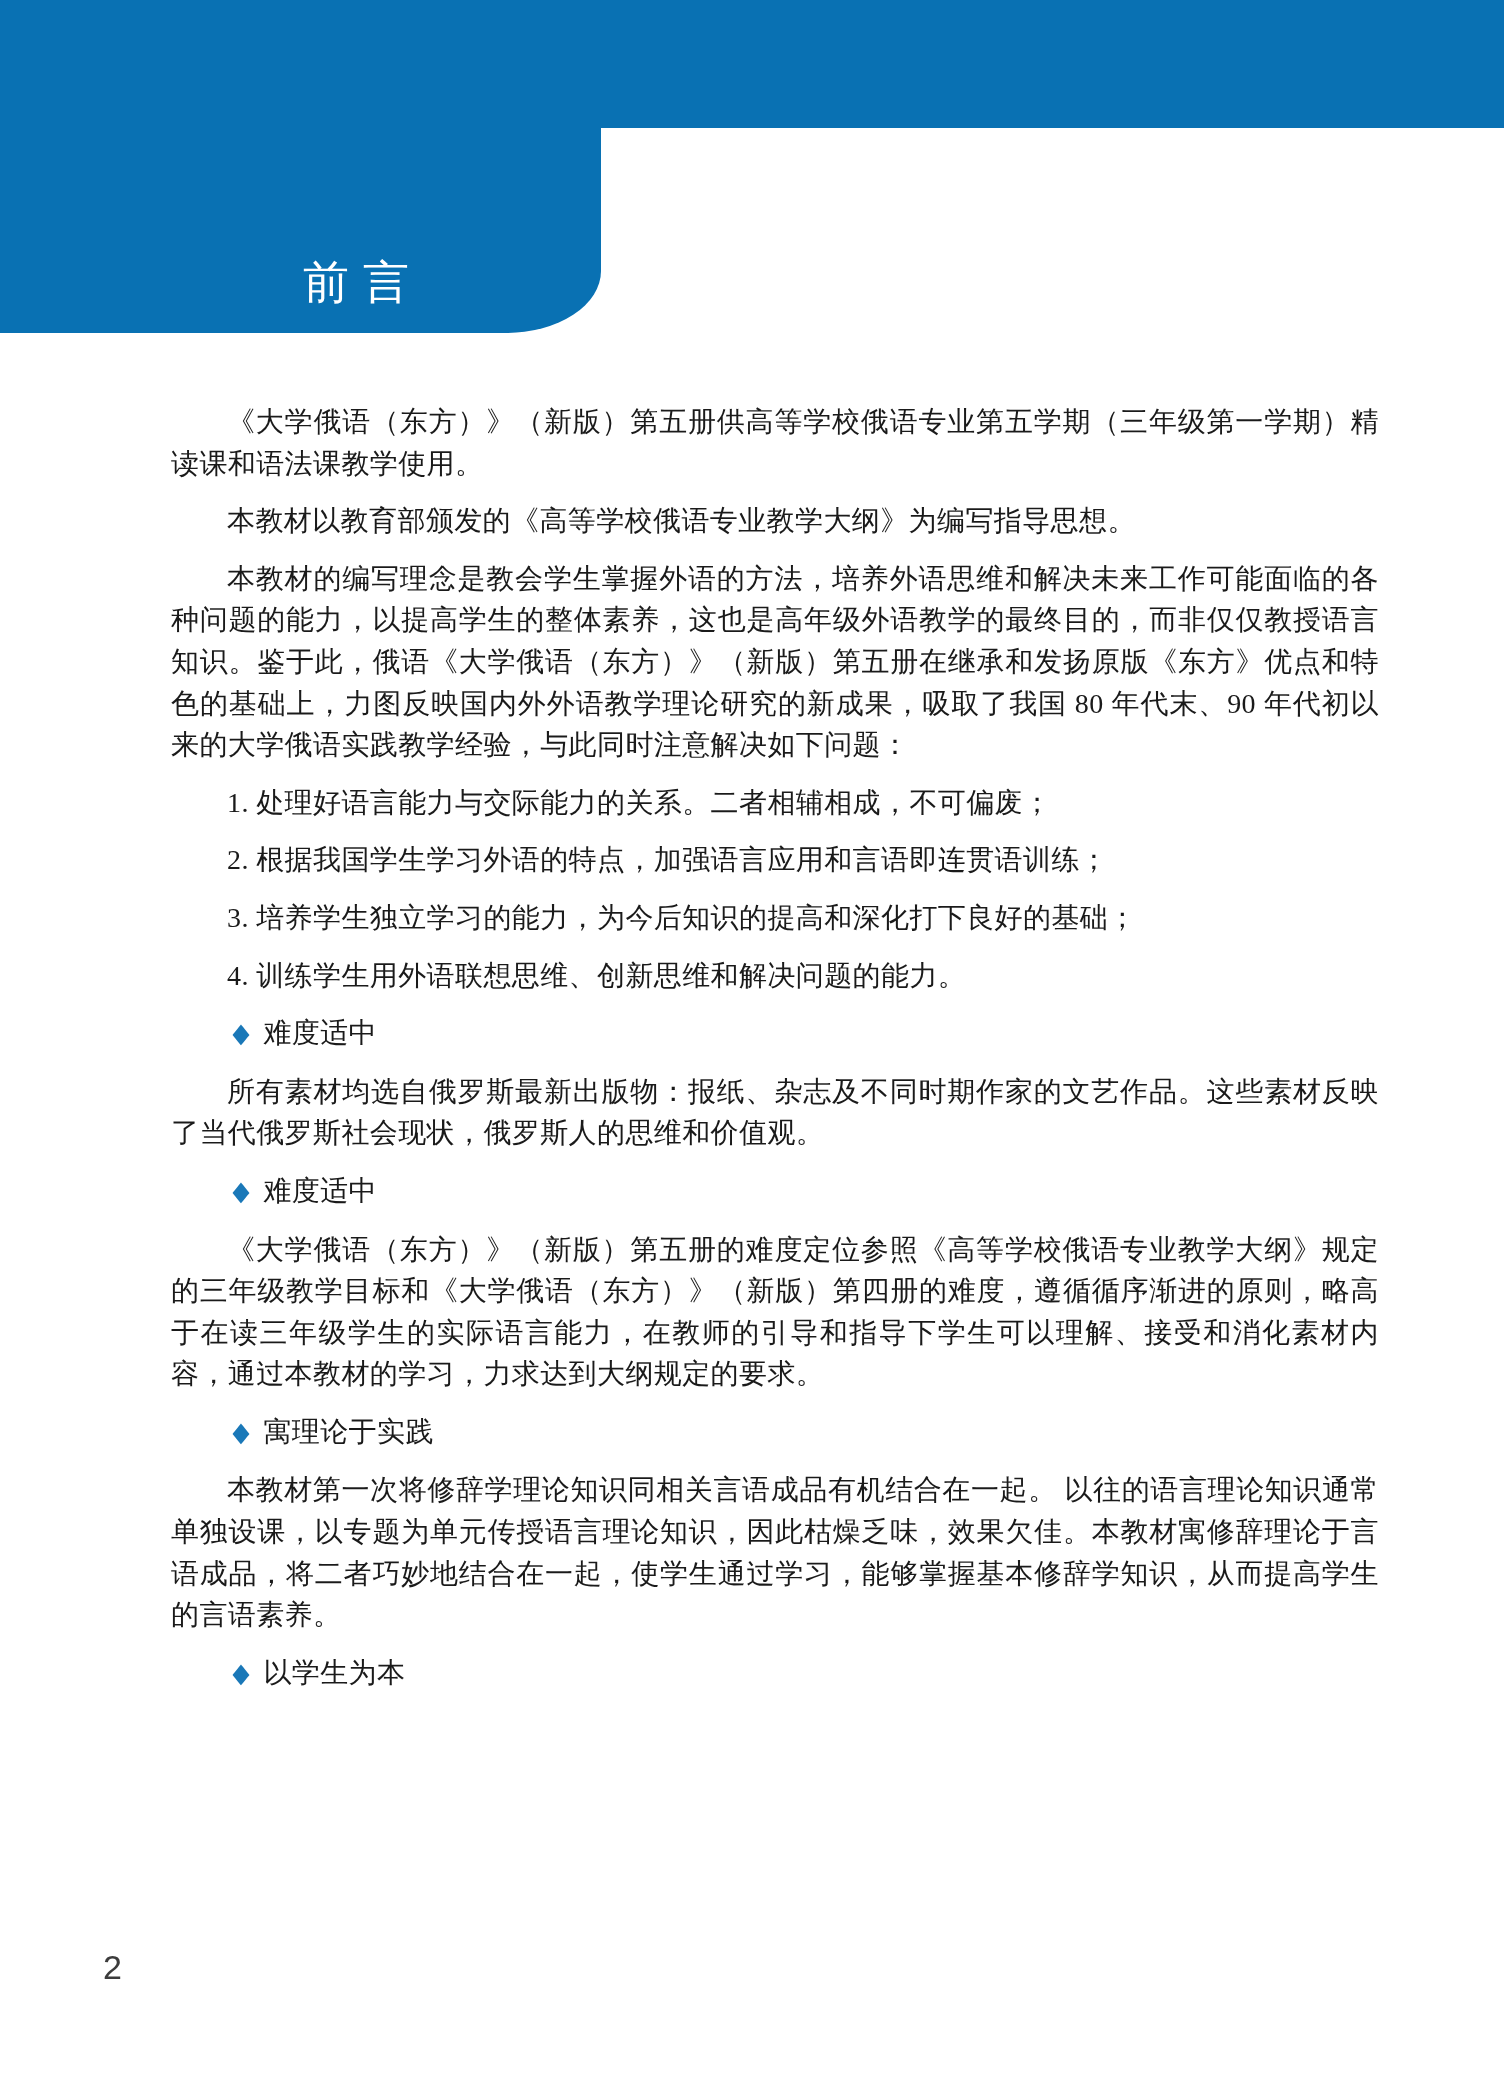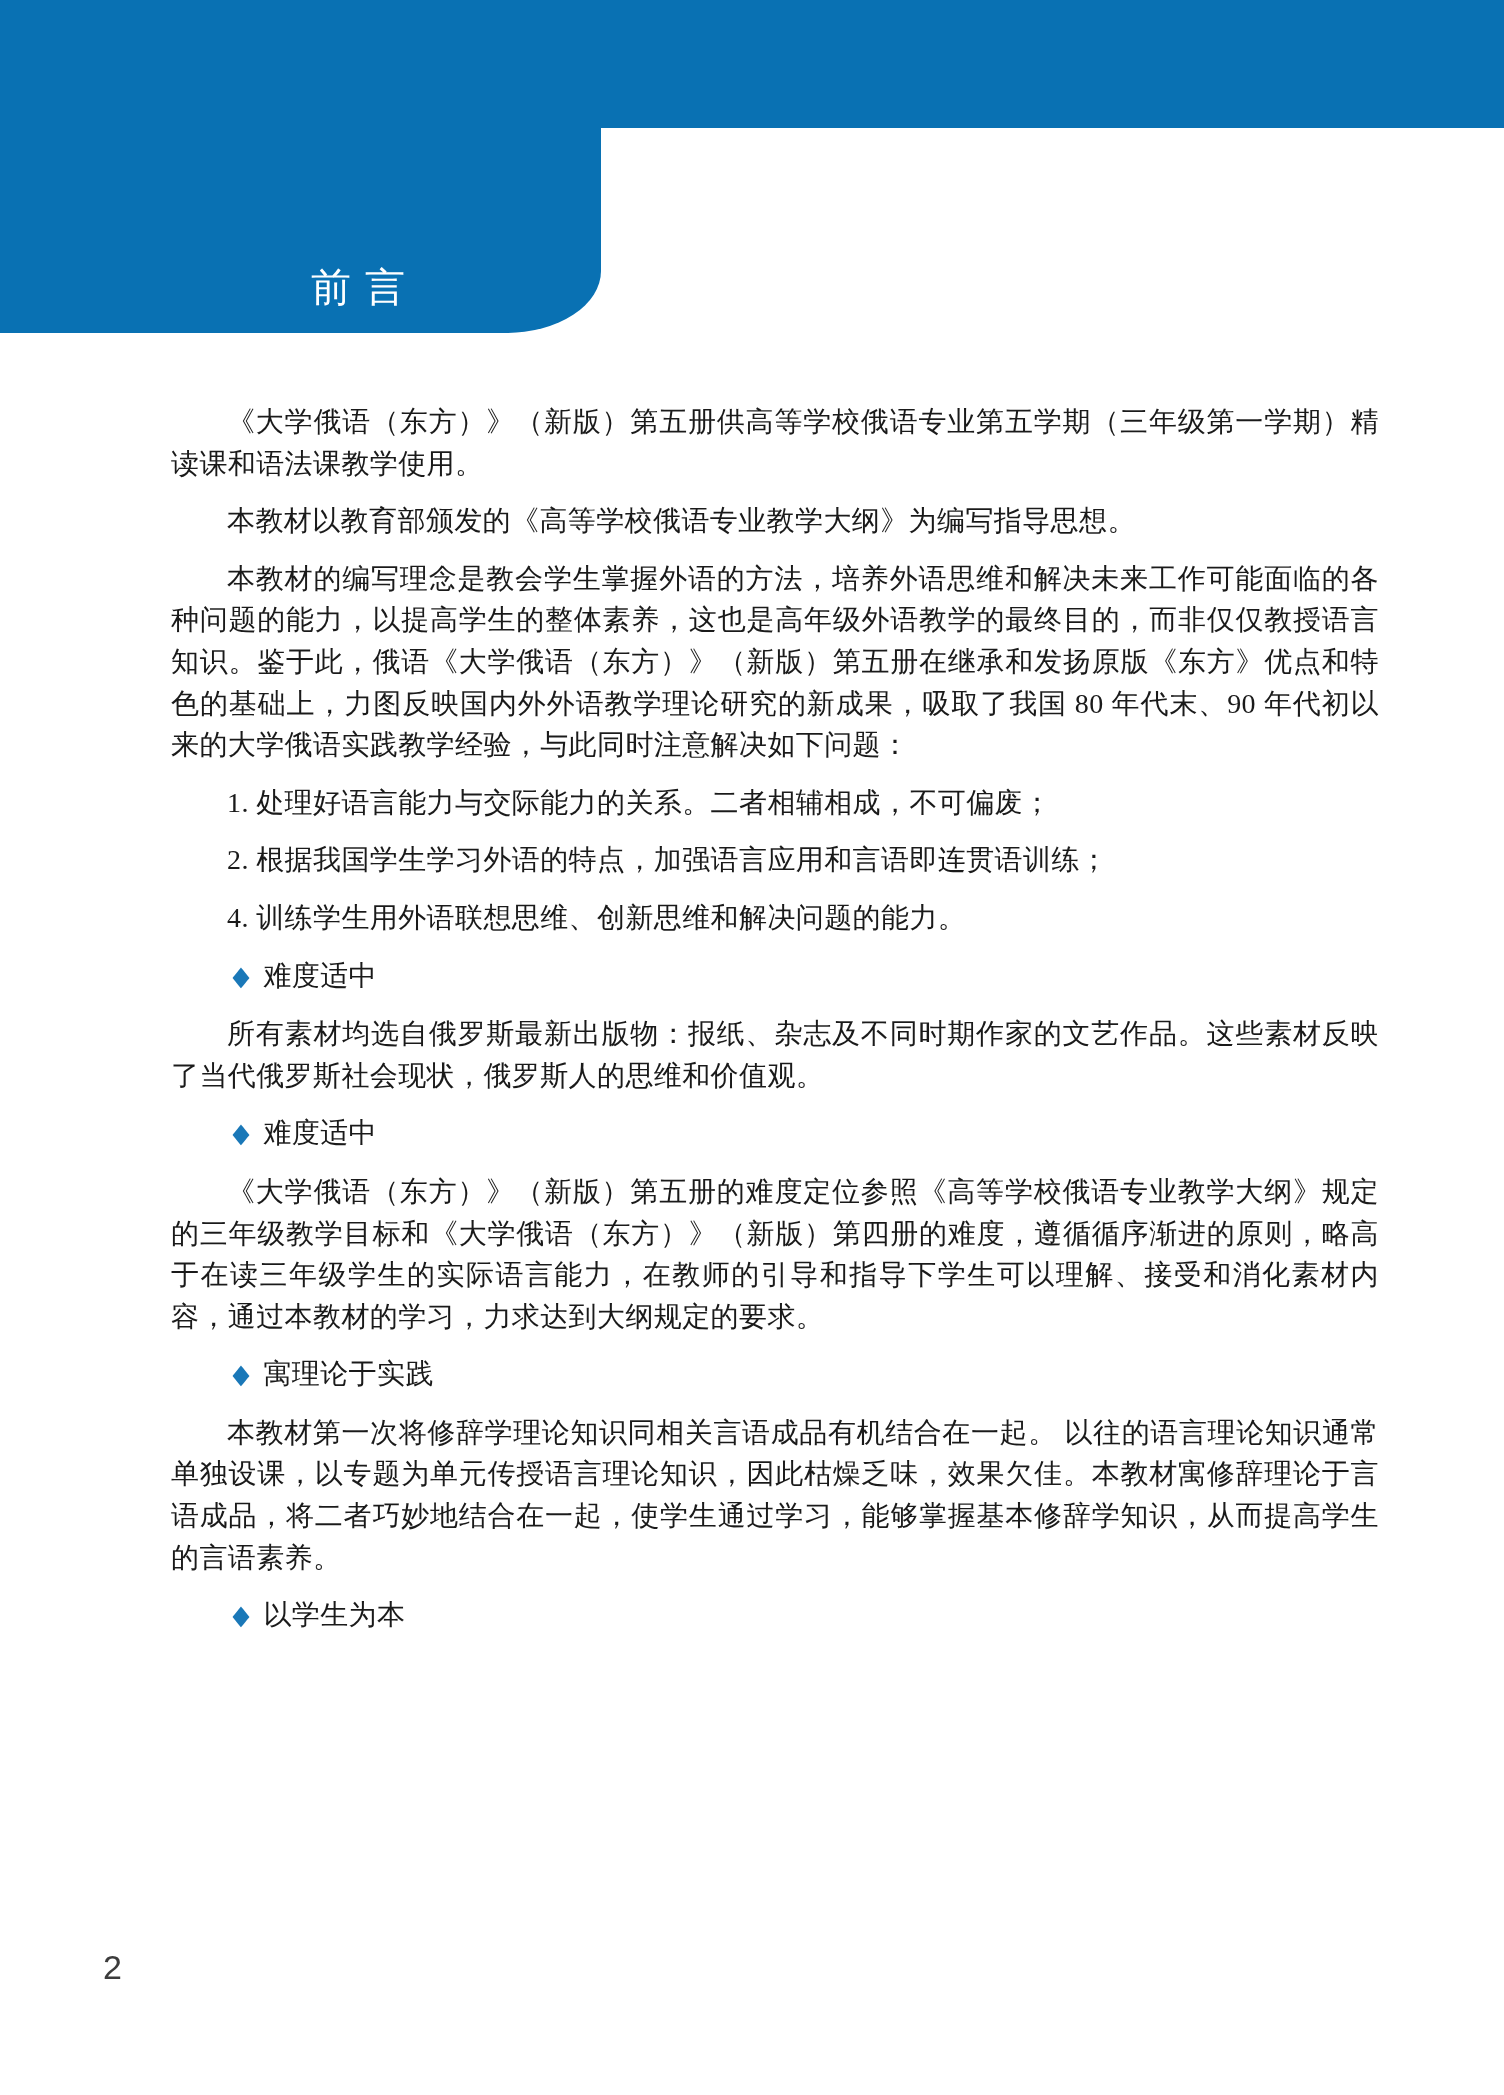--- a/index.html
+++ b/index.html
@@ -22,23 +22,23 @@
     background:var(--header-blue);
   }
   .header-tab{
     position:absolute;left:0;top:0;
     width:601px;height:333px;
     background:var(--header-blue);
     border-bottom-right-radius:95px 62px;
   }
   .page-title{
     position:absolute;left:303px;top:252px;
-    margin:8px;
+    margin:0;
     color:#ffffff;
-    font-size:40px;
+    font-size:46px;
     font-weight:normal;
     letter-spacing:14px;
     font-family:"Liberation Serif","DejaVu Serif",serif;
   }
   .content{
     position:absolute;left:155px;top:385px;
     width:1240px;
     font-size:28px;
     line-height:41.6px;
     letter-spacing:0.4px;
@@ -72,20 +72,21 @@
   <div class="header-tab"></div>
 
   <h1 class="page-title">前言</h1>
 
   <div class="content" id="content">
       <p class="body-paragraph">《大学俄语（东方）》（新版）第五册供高等学校俄语专业第五学期（三年级第一学期）精读课和语法课教学使用。</p>
       <p class="body-paragraph">本教材以教育部颁发的《高等学校俄语专业教学大纲》为编写指导思想。</p>
       <p class="body-paragraph">本教材的编写理念是教会学生掌握外语的方法，培养外语思维和解决未来工作可能面临的各种问题的能力，以提高学生的整体素养，这也是高年级外语教学的最终目的，而非仅仅教授语言知识。鉴于此，俄语《大学俄语（东方）》（新版）第五册在继承和发扬原版《东方》优点和特色的基础上，力图反映国内外外语教学理论研究的新成果，吸取了我国 80 年代末、90 年代初以来的大学俄语实践教学经验，与此同时注意解决如下问题：</p>
       <p class="body-paragraph">1. 处理好语言能力与交际能力的关系。二者相辅相成，不可偏废；</p>
       <p class="body-paragraph">2. 根据我国学生学习外语的特点，加强语言应用和言语即连贯语训练；</p>
+      <p class="body-paragraph">3. 培养学生独立学习的能力，为今后知识的提高和深化打下良好的基础；</p>
       <p class="body-paragraph">4. 训练学生用外语联想思维、创新思维和解决问题的能力。</p>
       <p class="feature-heading"><span class="diamond">◆</span><span>难度适中</span></p>
       <p class="body-paragraph">所有素材均选自俄罗斯最新出版物：报纸、杂志及不同时期作家的文艺作品。这些素材反映了当代俄罗斯社会现状，俄罗斯人的思维和价值观。</p>
       <p class="feature-heading"><span class="diamond">◆</span><span>难度适中</span></p>
       <p class="body-paragraph">《大学俄语（东方）》（新版）第五册的难度定位参照《高等学校俄语专业教学大纲》规定的三年级教学目标和《大学俄语（东方）》（新版）第四册的难度，遵循循序渐进的原则，略高于在读三年级学生的实际语言能力，在教师的引导和指导下学生可以理解、接受和消化素材内容，通过本教材的学习，力求达到大纲规定的要求。</p>
       <p class="feature-heading"><span class="diamond">◆</span><span>寓理论于实践</span></p>
       <p class="body-paragraph">本教材第一次将修辞学理论知识同相关言语成品有机结合在一起。 以往的语言理论知识通常单独设课，以专题为单元传授语言理论知识，因此枯燥乏味，效果欠佳。本教材寓修辞理论于言语成品，将二者巧妙地结合在一起，使学生通过学习，能够掌握基本修辞学知识，从而提高学生的言语素养。</p>
       <p class="feature-heading"><span class="diamond">◆</span><span>以学生为本</span></p>
     </div>
 

